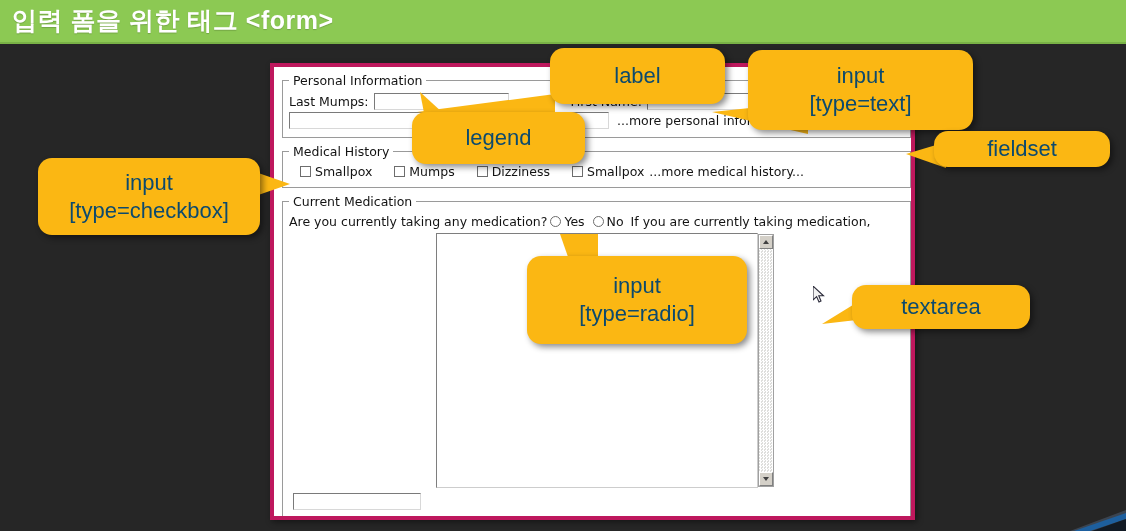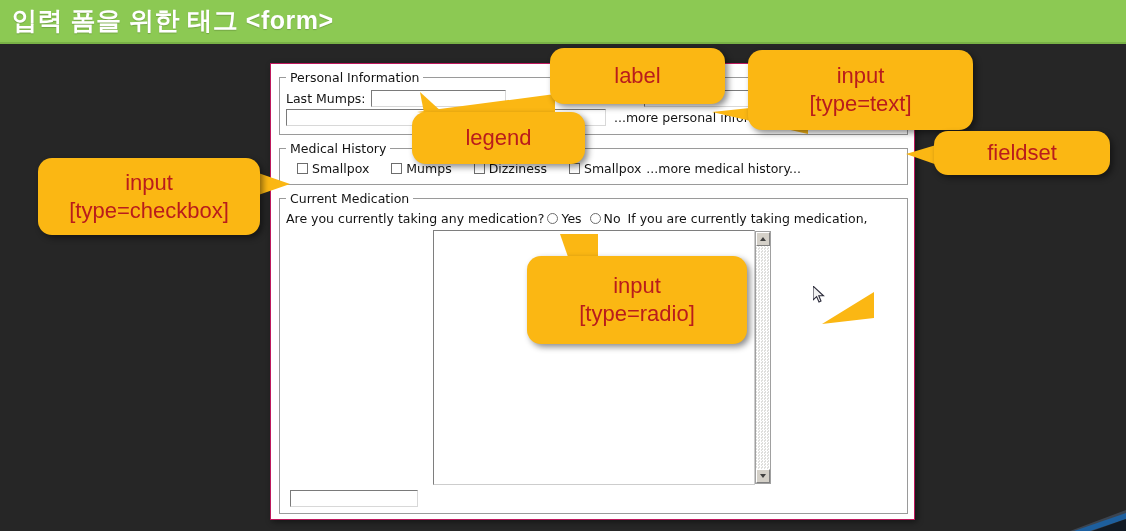--- a/index.html
+++ b/index.html
@@ -46,21 +46,21 @@
   }
 
   
   #form-panel {
     position: absolute;
     left: 270px;
     top: 63px;
     width: 645px;
     height: 457px;
     background: #ffffff;
-    border: 1px solid #be185d;
+    border: 4px solid #be185d;
     box-sizing: border-box;
     box-shadow: 2px 2px 6px rgba(0,0,0,0.45);
     font-family: "DejaVu Sans", sans-serif;
     overflow: hidden;
   }
   .form-inner {
     position: absolute;
     left: 8px;
     top: 6px;
     width: 629px;
@@ -187,40 +187,40 @@
     margin-top: 5px;
     font-size: 12.5px;
     color: #131313;
     white-space: nowrap;
   }
 
   
   .callout {
     position: absolute;
     background: #FBB713;
-    color: #b91c1c;
+    color: #0c4a6e;
     border-radius: 14px;
     box-shadow: 3px 3px 6px rgba(0,0,0,0.45);
     font-family: "Liberation Sans", sans-serif;
     font-size: 22px;
     line-height: 28px;
     text-align: center;
     display: flex;
     align-items: center;
     justify-content: center;
     z-index: 20;
     box-sizing: border-box;
   }
   .callout .ctext { padding: 4px 14px; white-space: pre-line; }
 
   
   #co-label      { left: 550px; top: 48px;  width: 175px; height: 56px; }
   #co-input-text { left: 748px; top: 50px;  width: 225px; height: 80px; }
   #co-legend     { left: 412px; top: 112px; width: 173px; height: 52px; }
-  #co-fieldset   { left: 934px; top: 131px; width: 176px; height: 44px; }
+  #co-fieldset   { left: 934px; top: 131px; width: 176px; height: 36px; }
   #co-checkbox   { left: 38px;  top: 158px; width: 222px; height: 77px; }
   #co-radio      { left: 527px; top: 256px; width: 220px; height: 88px; }
   #co-textarea   { left: 852px; top: 285px; width: 178px; height: 44px; }
 
   .tail-poly { position: absolute; z-index: 19; }
   .tail-poly svg { display: block; overflow: visible; }
 
   
   #mouse-cursor {
     position: absolute;
@@ -387,20 +387,23 @@
   <div class="callout" id="co-checkbox">
     <span class="ctext">input
 [type=checkbox]</span>
   </div>
 
   <div class="callout" id="co-radio">
     <span class="ctext">input
 [type=radio]</span>
   </div>
 
+  <div class="callout" id="co-textarea">
+    <span class="ctext">textarea</span>
+  </div>
 
   <div id="mouse-cursor">
     <svg width="14" height="18" viewBox="0 0 14 18">
       <polygon points="0,0 0,14 3.6,10.6 6,16 8,15 5.8,9.8 10.5,9.8" fill="#f2f2f2" stroke="#2b2b3a" stroke-width="1.1"></polygon>
     </svg>
   </div>
 
   <div id="corner-deco">
     <svg width="62" height="33" viewBox="0 0 62 33">
       <polygon points="6,33 62,12 62,33" fill="#3b4450"></polygon>

